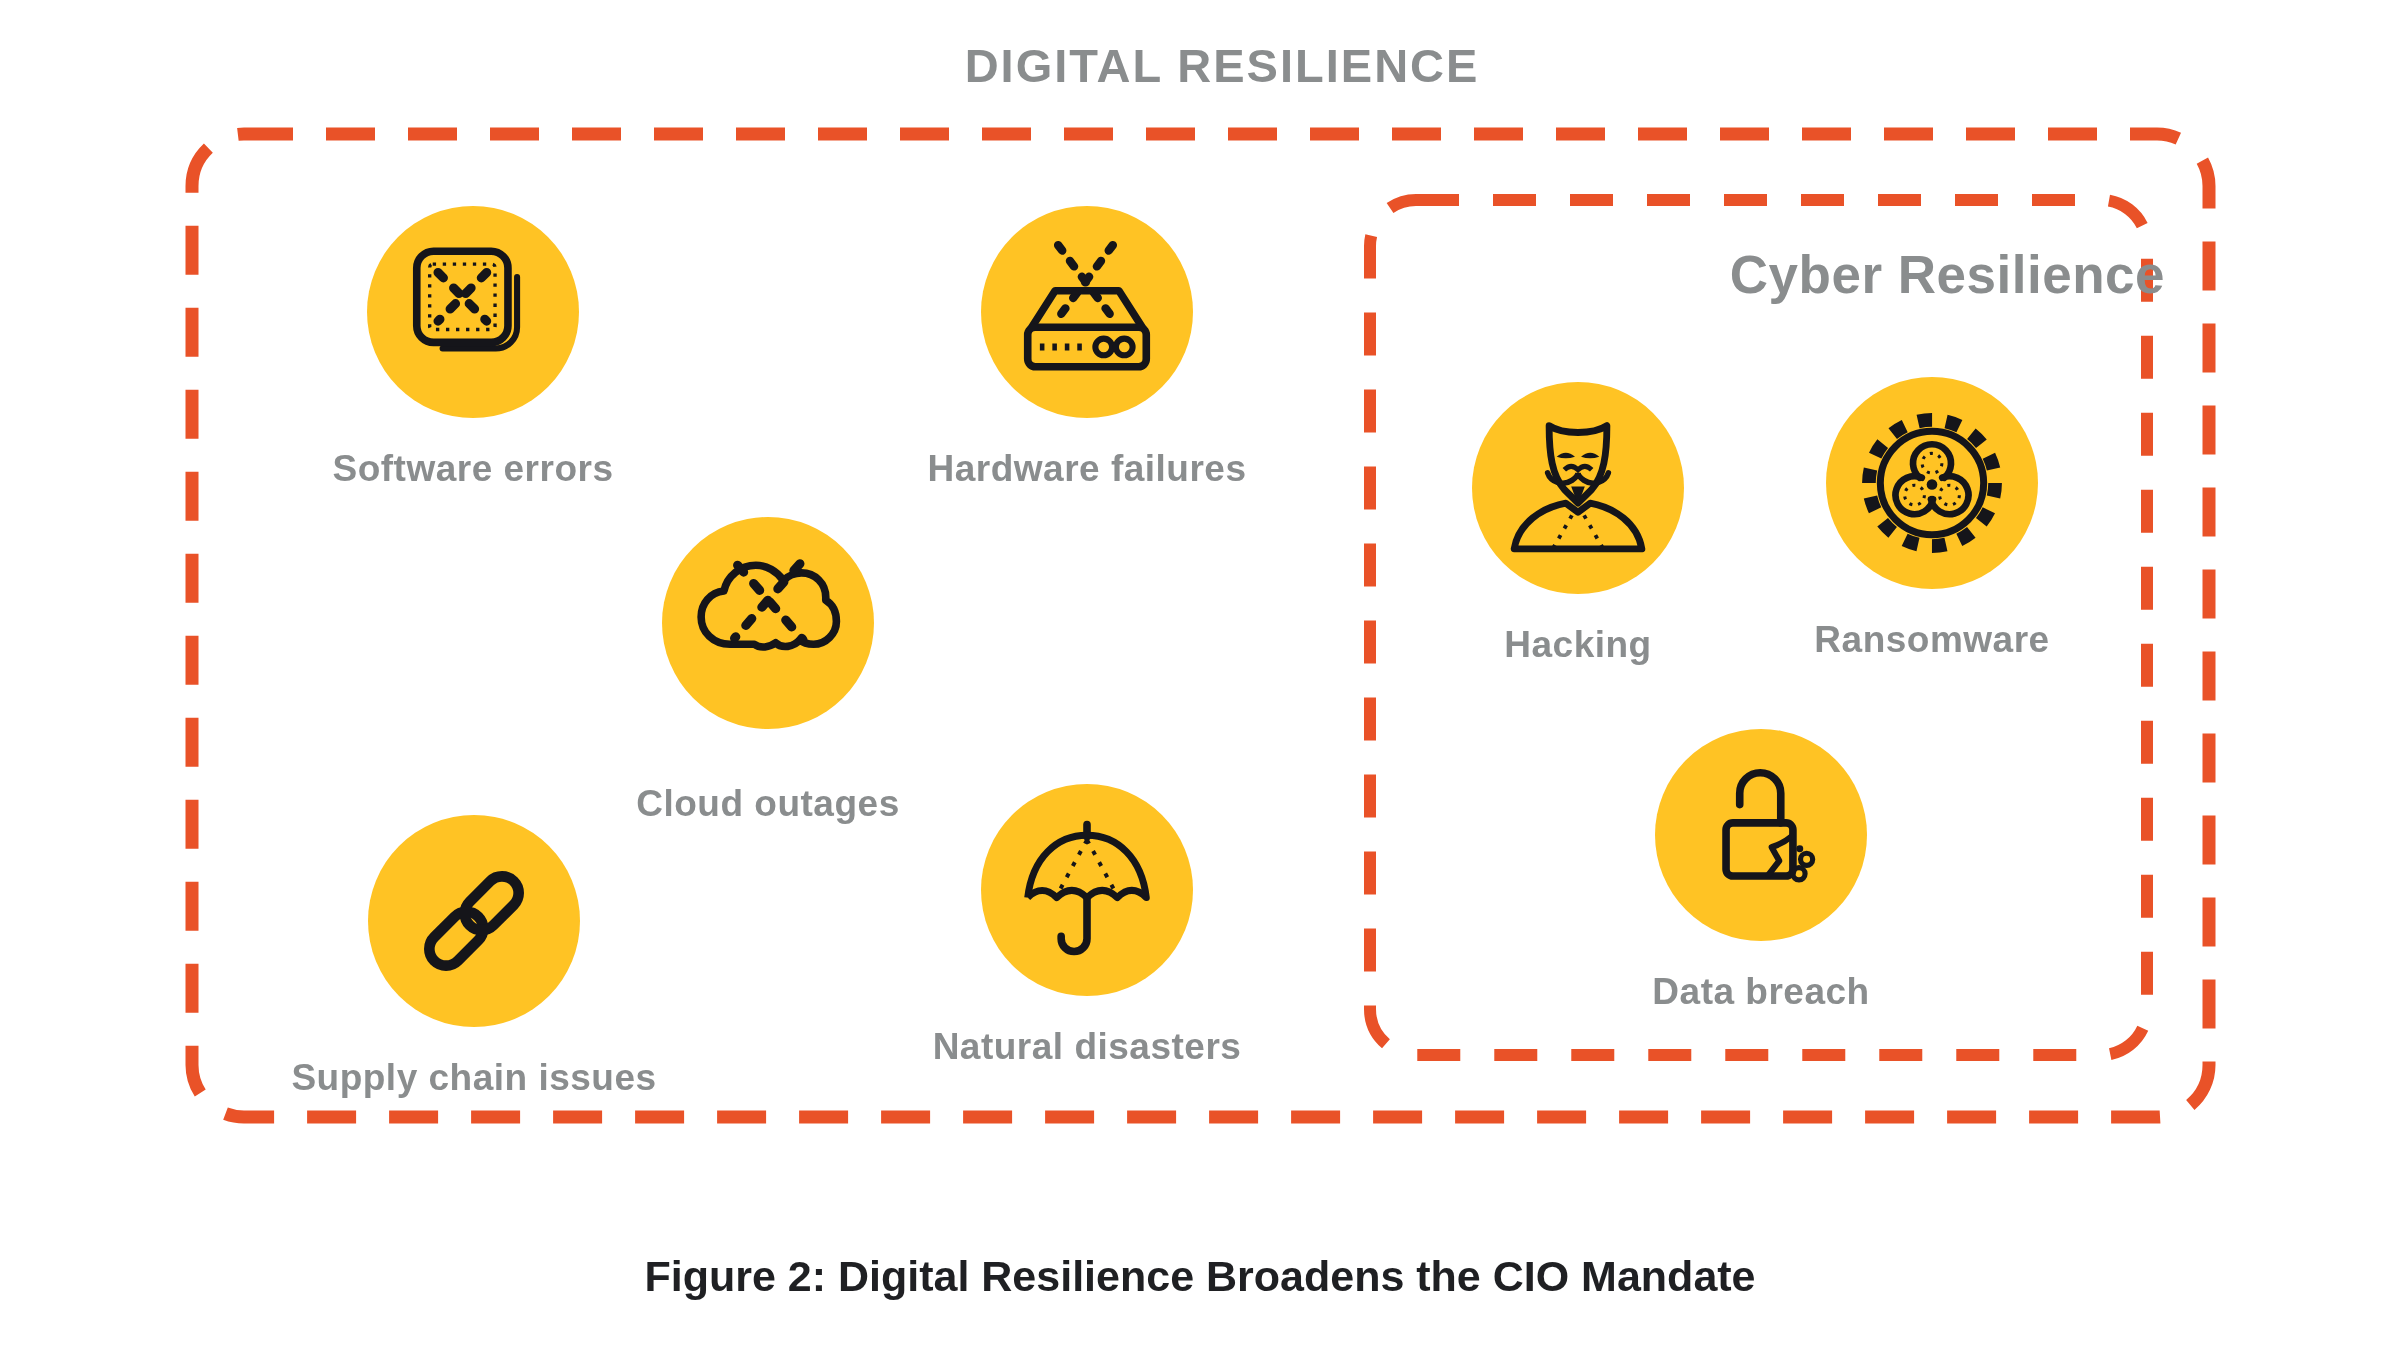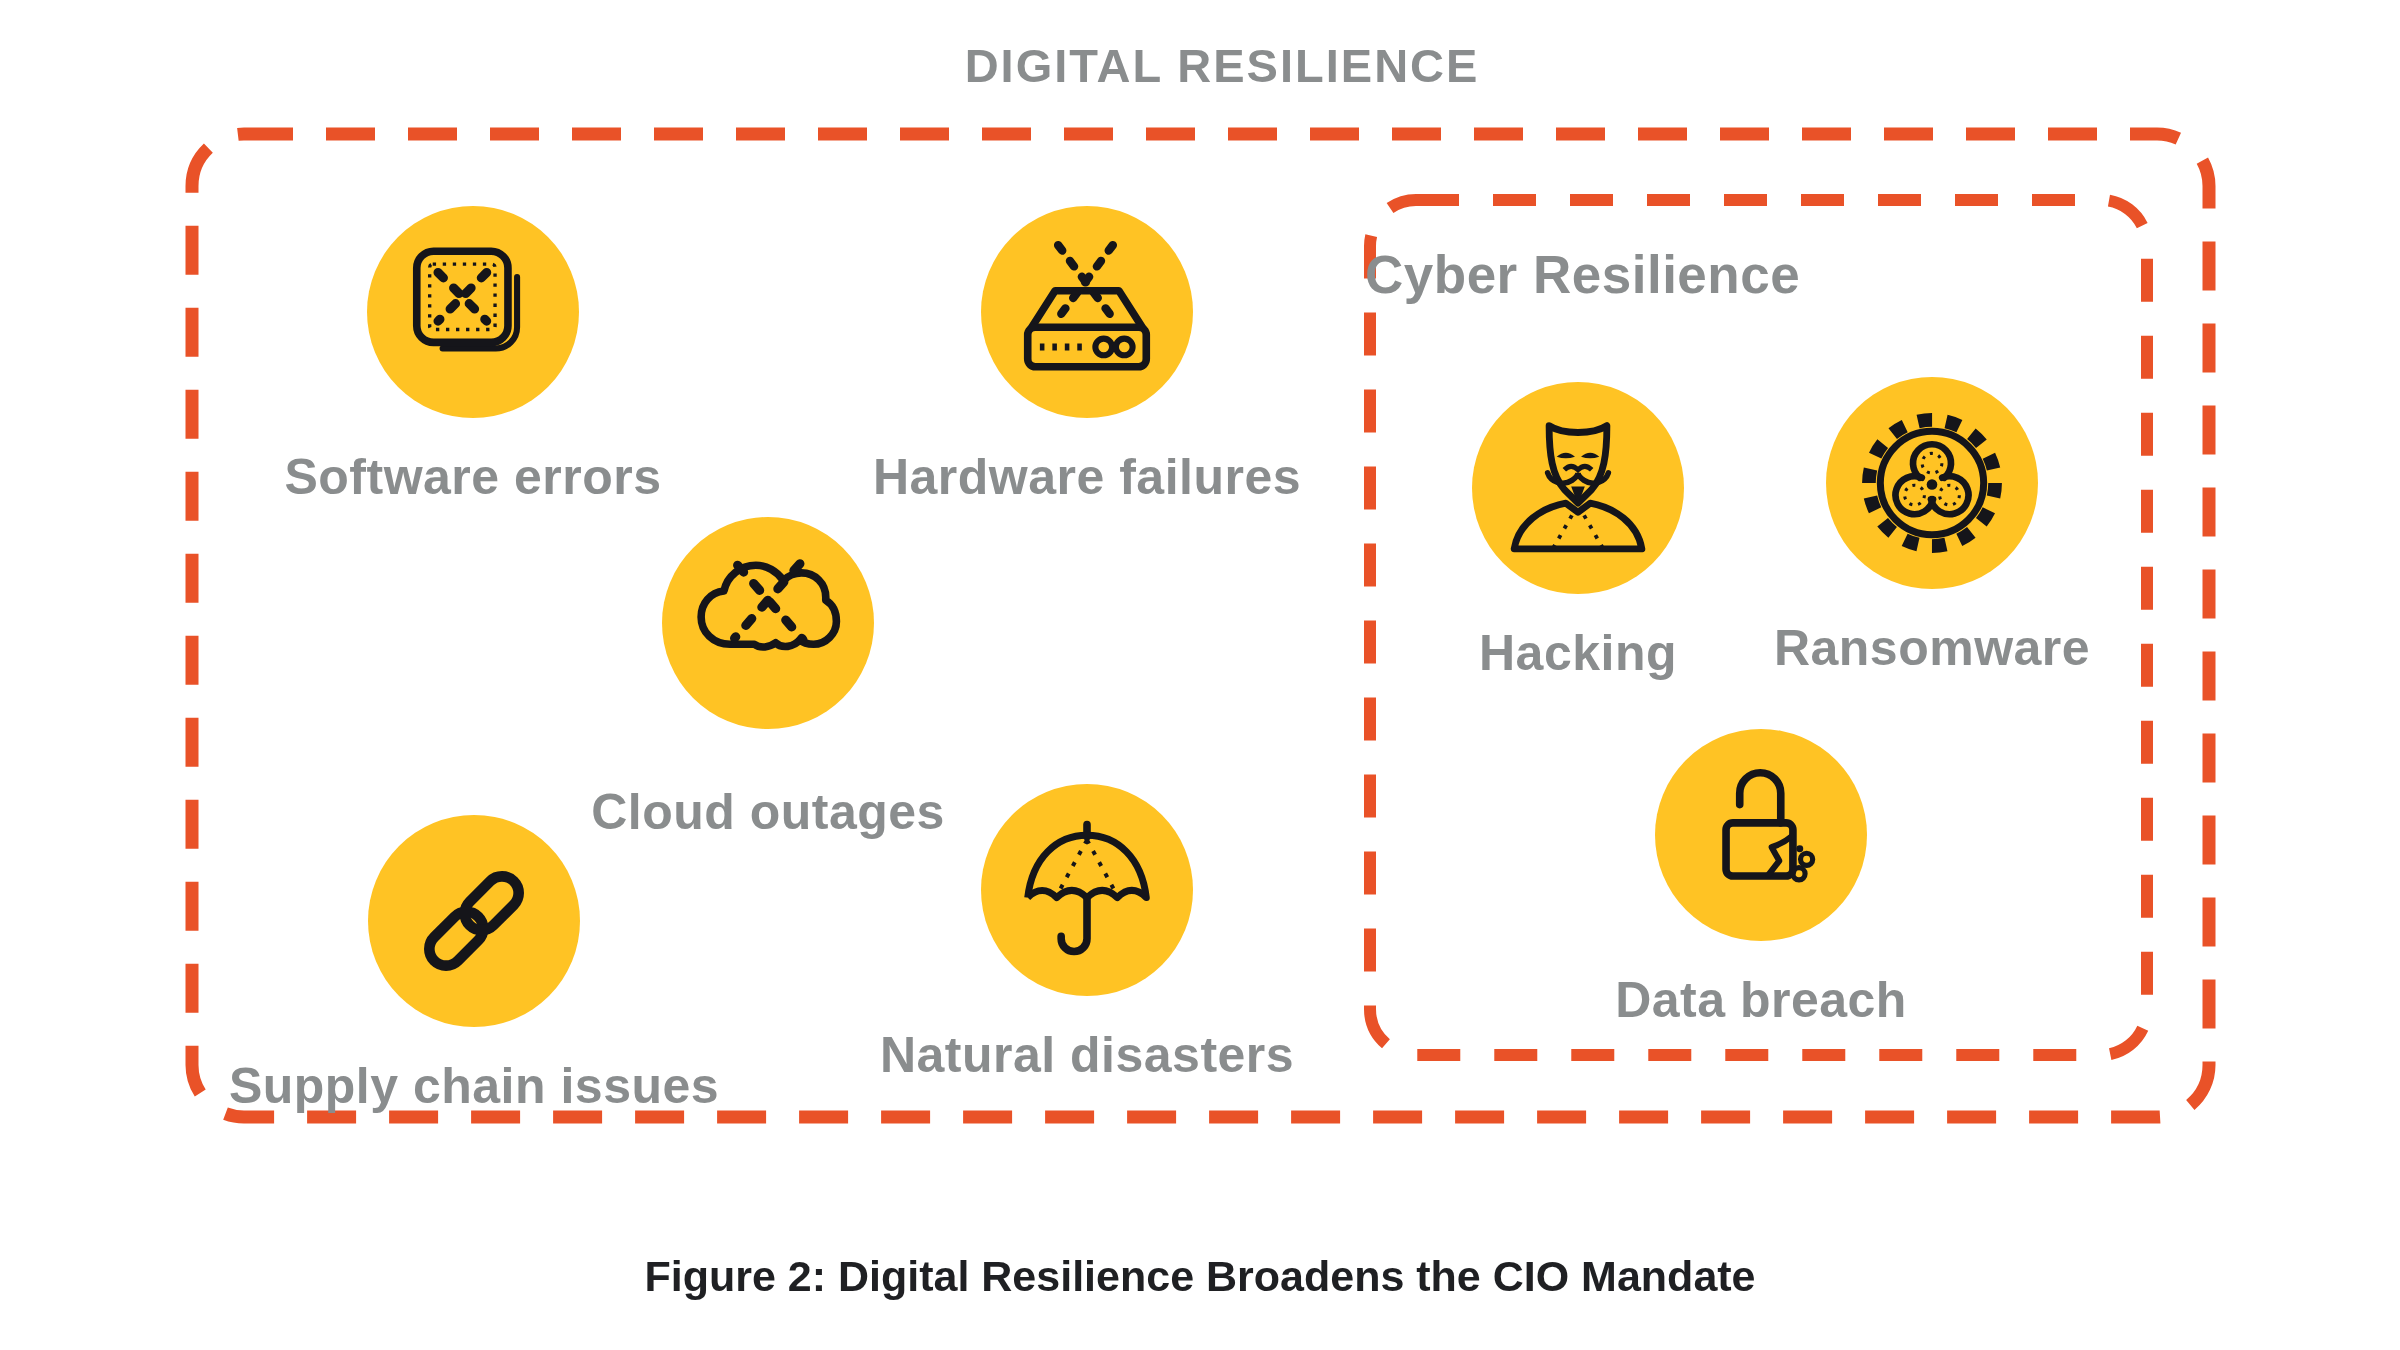--- a/index.html
+++ b/index.html
@@ -29,21 +29,21 @@
   }
   .borders {
     position: absolute;
     left: 0; top: 0;
     width: 2400px; height: 1350px;
   }
   .cyber-title {
     position: absolute;
     left: 1365px; top: 244px;
     width: 800px;
-    text-align: left;
+    text-align: right;
     font-size: 53px;
     font-weight: 700;
     letter-spacing: 0.5px;
     color: #8A8D8E;
   }
   .item {
     position: absolute;
     width: 460px;
     display: flex;
     flex-direction: column;
@@ -54,21 +54,21 @@
     height: 212px;
     border-radius: 50%;
     background: #FFC324;
     display: flex;
     align-items: center;
     justify-content: center;
   }
   .bubble svg { width: 152px; height: 152px; }
   .item-label {
     margin-top: 30px;
-    font-size: 50px;
+    font-size: 37px;
     font-weight: 600;
     letter-spacing: 0.5px;
     color: #8A8D8E;
     white-space: nowrap;
   }
   .figure-caption {
     position: absolute;
     left: 0; right: 0; top: 1252px;
     text-align: center;
     font-size: 43px;

